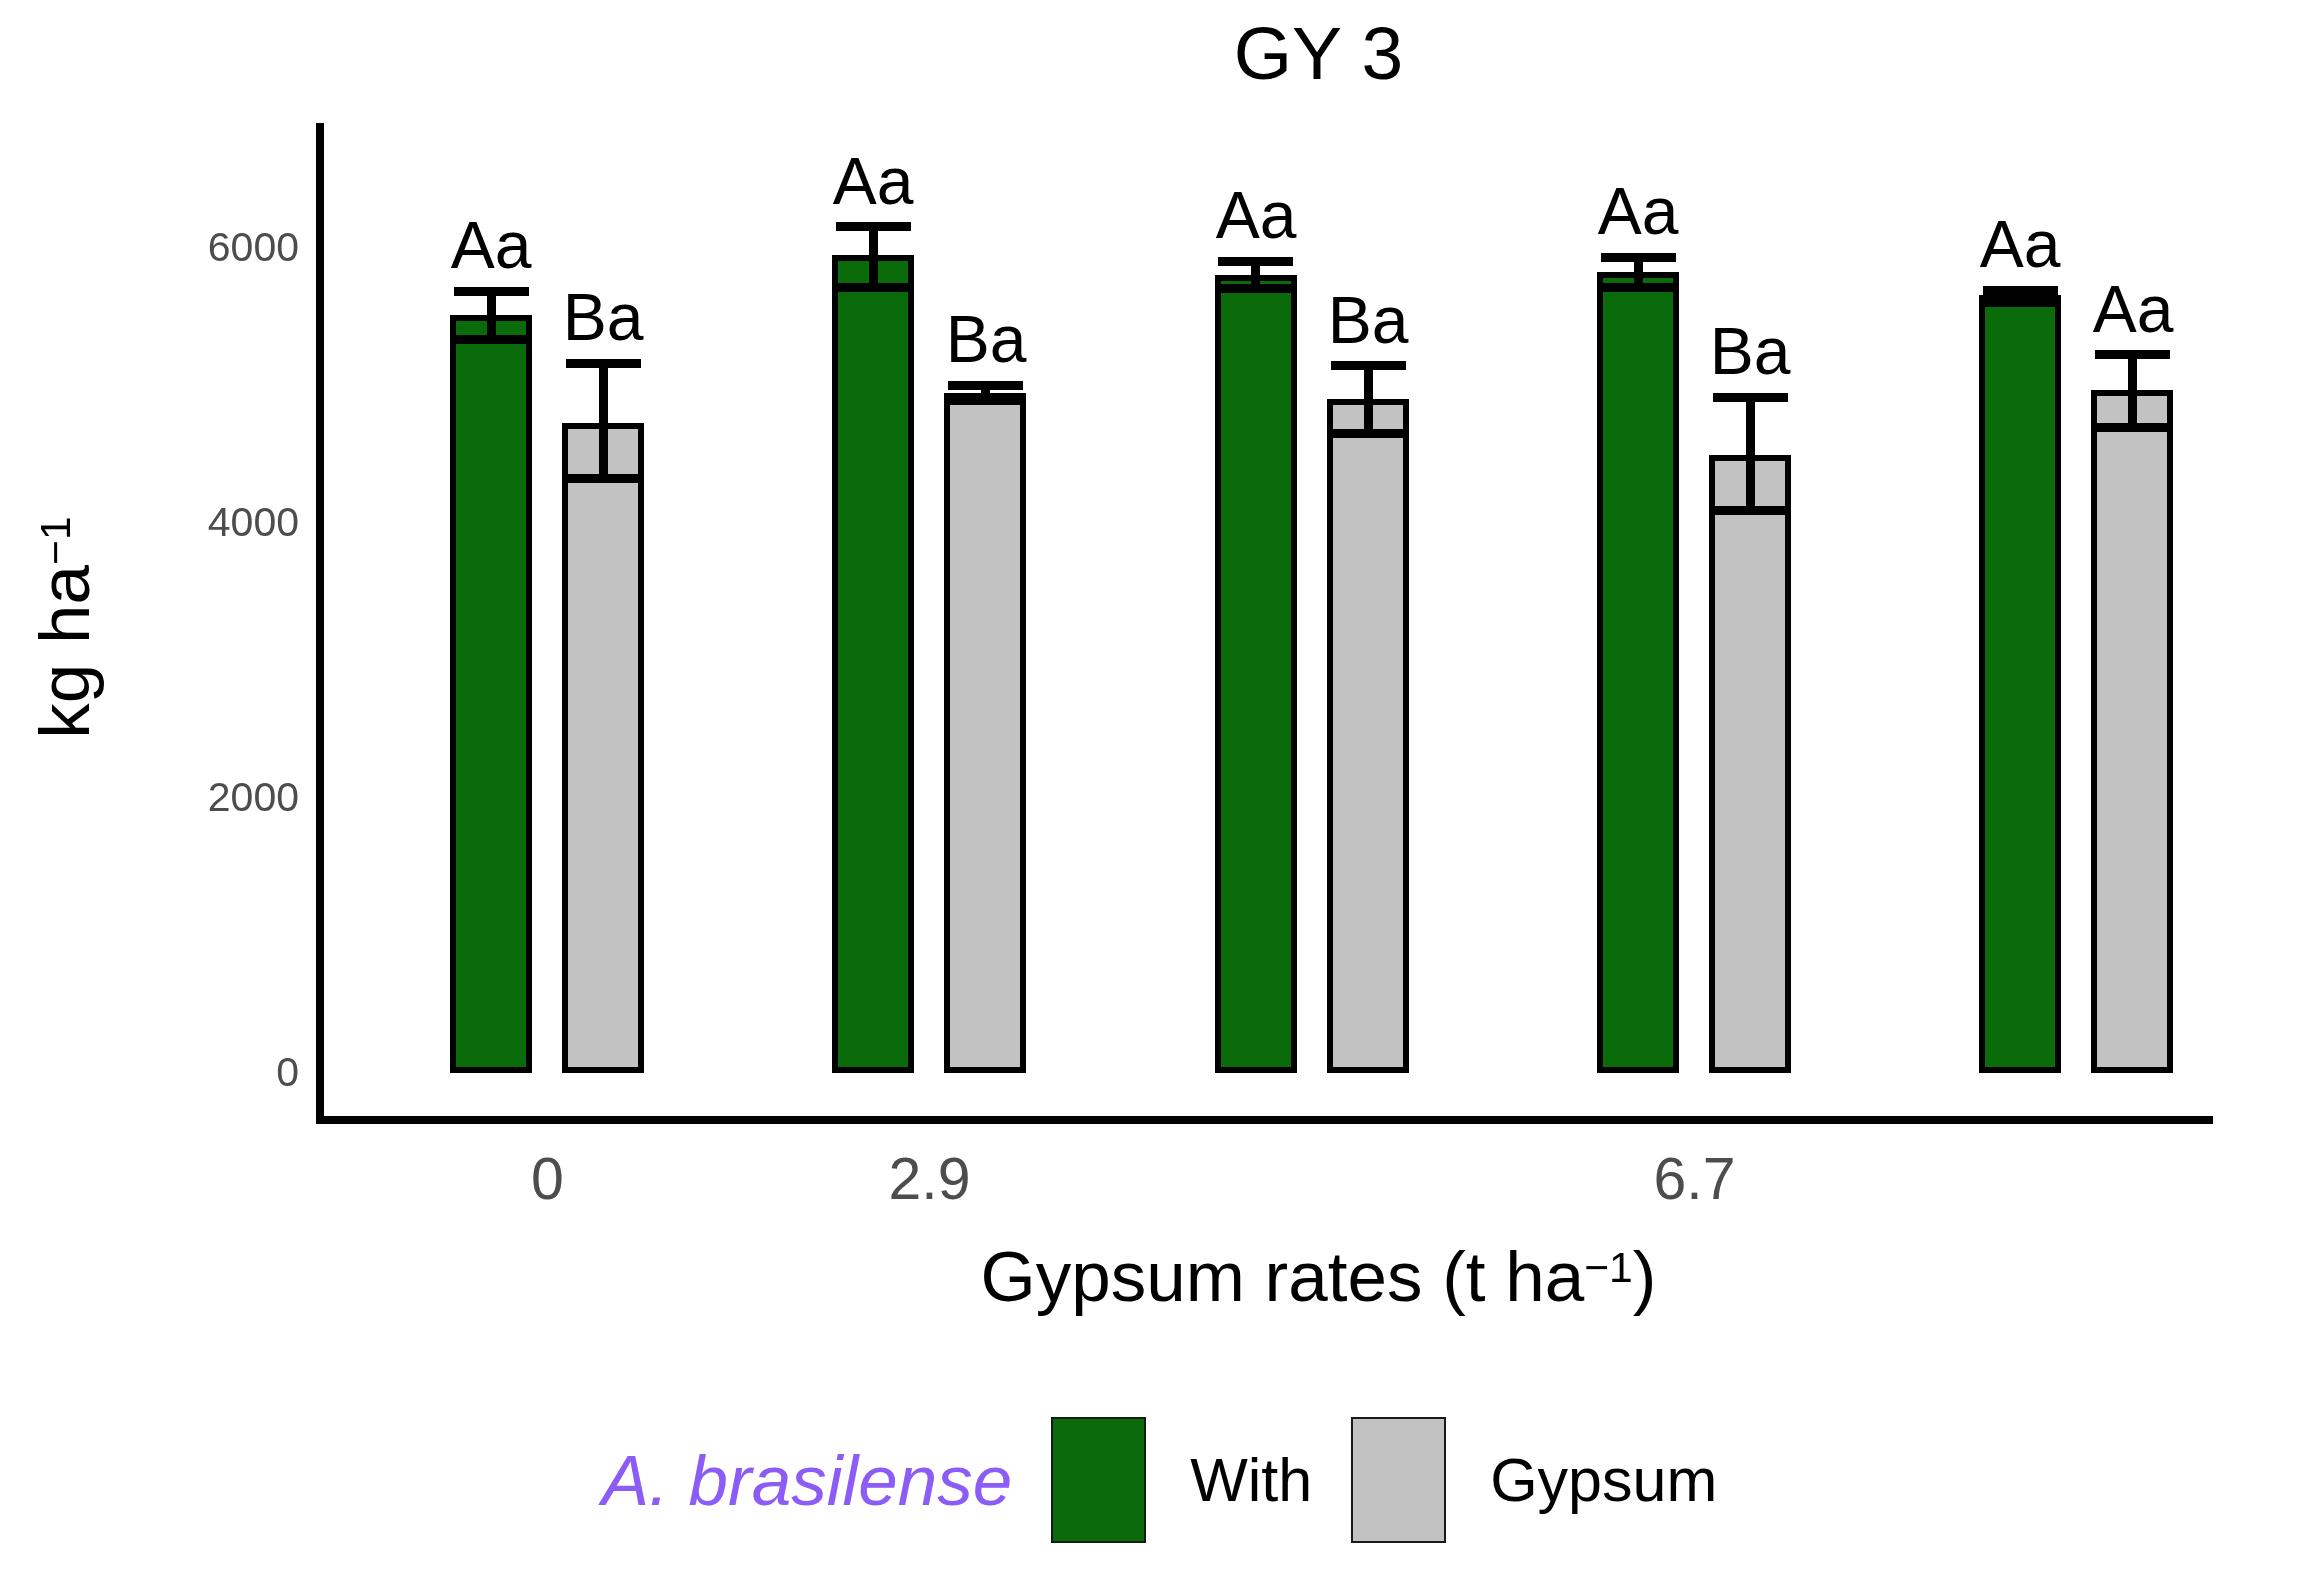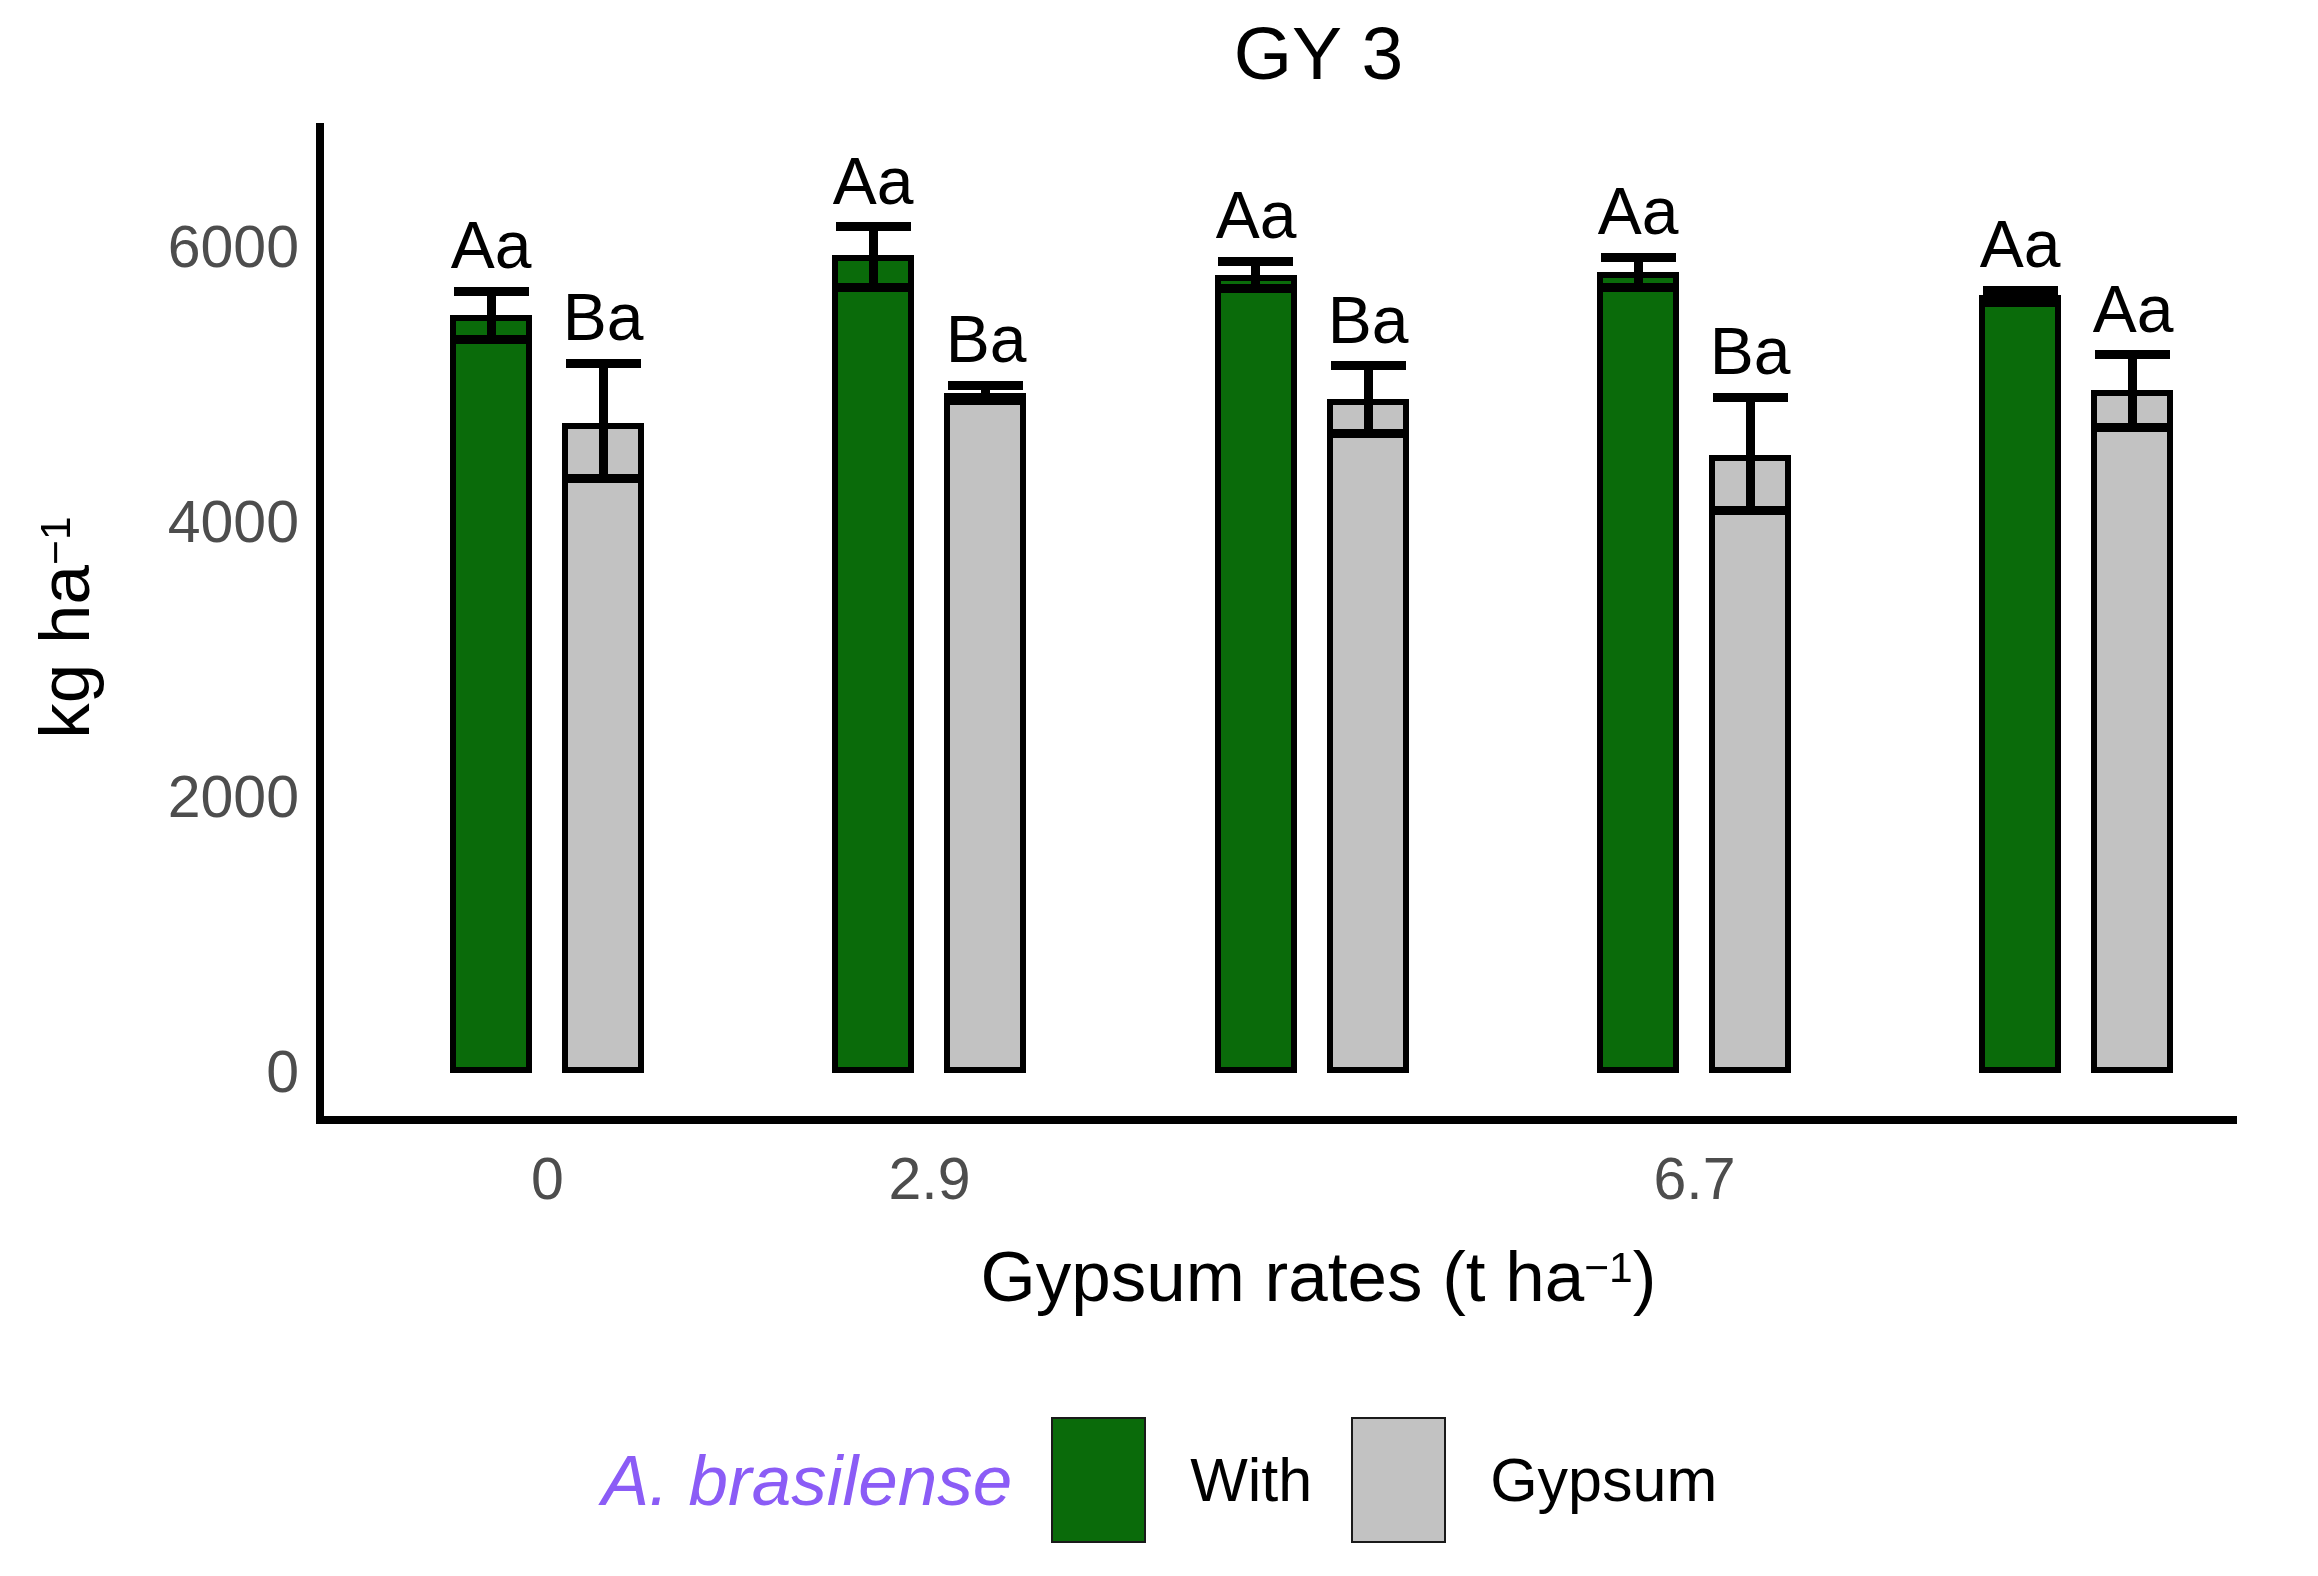--- a/index.html
+++ b/index.html
@@ -1,26 +1,26 @@
 <!DOCTYPE html>
 <html style="font-size:13.6px"><head>
 <meta charset="utf-8">
 <style>
   html,body{margin:0;padding:0;background:#ffffff;}
   #page{position:relative;width:2213px;height:1577px;background:#ffffff;overflow:hidden;
-        font-family:"Liberation Sans", sans-serif;color:#000;padding-left:24px;}
+        font-family:"Liberation Sans", sans-serif;color:#000;}
   .abs{position:absolute;}
   #chart-title{left:319px;top:12px;width:1999px;text-align:center;font-size:75px;line-height:1.1;color:#000;}
   #y-axis-title{left:-191px;top:585px;width:510px;height:85px;transform:rotate(-90deg);
                 text-align:center;font-size:71px;line-height:85px;color:#000;}
   #x-axis-title{left:319px;top:1234px;width:1999px;text-align:center;font-size:71px;line-height:1.2;color:#000;}
   .supscript{font-size:60%;position:relative;top:-0.45em;}
   #y-axis-line{left:316px;top:123px;width:7.6px;height:1001px;background:#000;}
   #x-axis-line{left:316px;top:1116px;width:1995px;height:7.6px;background:#000;}
-  .ytick{width:248px;left:51px;text-align:right;font-size:59px;line-height:61px;color:#4d4d4d;}
+  .ytick{width:248px;left:51px;text-align:right;font-size:41px;line-height:61px;color:#4d4d4d;}
   .xtick{width:255px;text-align:center;font-size:59px;line-height:61px;color:#4d4d4d;top:1149px;}
   .bar{box-sizing:border-box;border:6px solid #000;}
   .errline,.errcap{background:#000;}
   .siglabel{width:204px;text-align:center;font-size:66px;line-height:68px;color:#000;}
   #legend{left:0;top:1417px;width:2319px;display:flex;flex-direction:row;justify-content:center;
           align-items:center;gap:39px;}
   #legend-title{font-style:italic;font-size:71px;color:#8b5cf6;}
   .legend-item{display:flex;flex-direction:row;align-items:center;gap:44px;}
   .legend-key{width:95px;height:126px;box-sizing:border-box;border:2.5px solid #1a1a1a;}
   .legend-label{font-size:61px;color:#000;}

